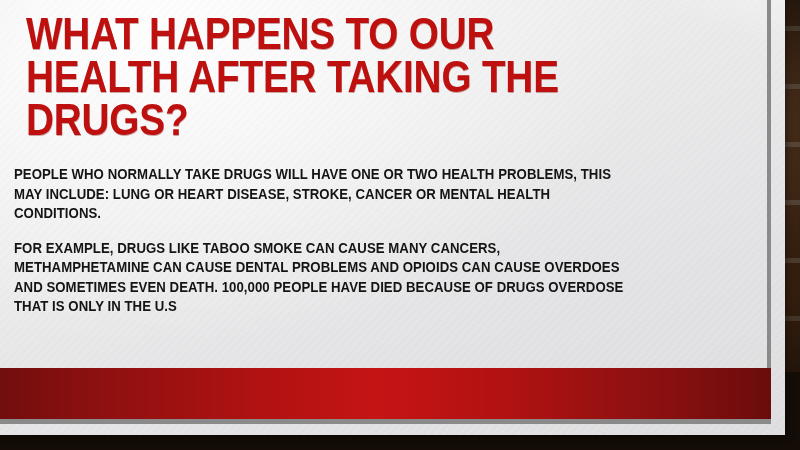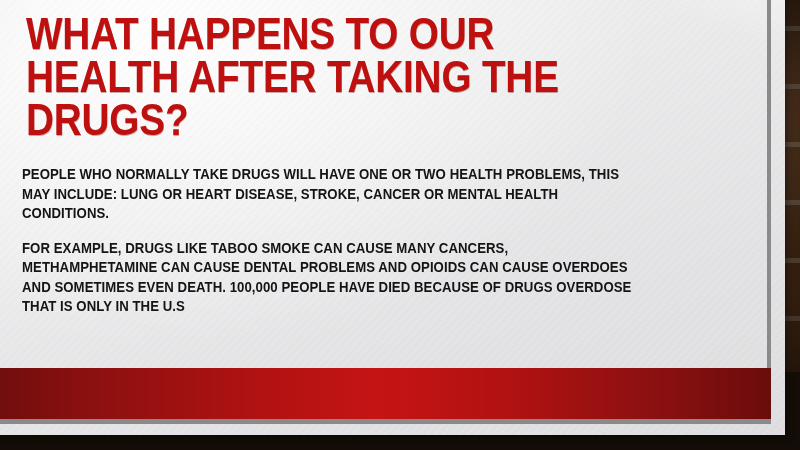--- a/index.html
+++ b/index.html
@@ -140,21 +140,21 @@
     letter-spacing: -0.2px;
     text-transform: uppercase;
     transform: scaleX(0.86);
     transform-origin: left top;
     text-shadow: 0.5px 0.5px 0 rgba(120,10,10,0.35);
     white-space: pre-line;
   }
 
   #body-block {
     position: absolute;
-    left: 40px;
+    left: 32px;
     top: 178px;
     width: 700px;
   }
 
   .para {
     margin: 0 0 15px 0;
     color: #141414;
     font-family: "Liberation Sans Narrow", "Liberation Sans", sans-serif;
     font-weight: bold;
     font-size: 15px;

